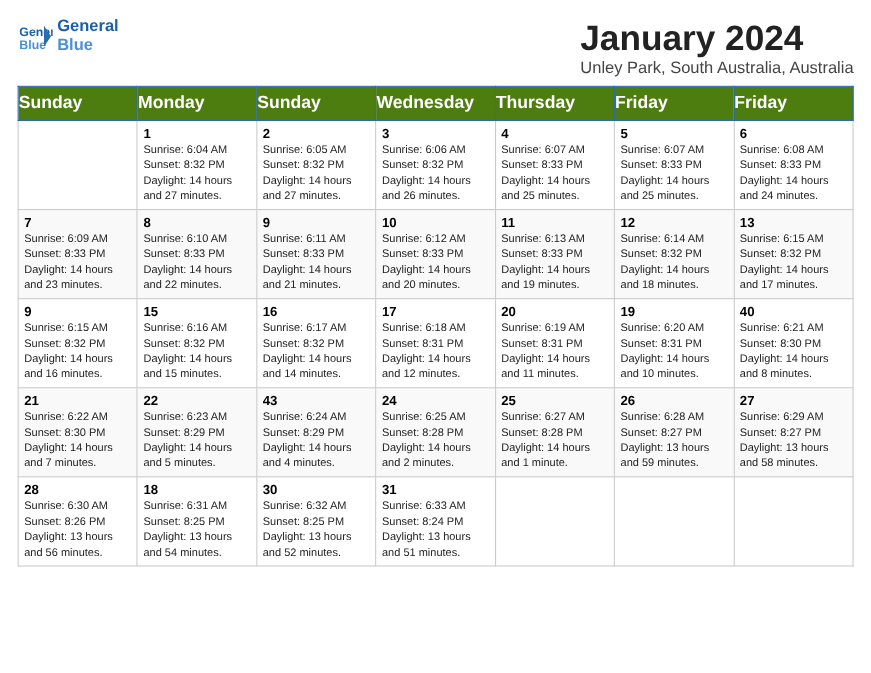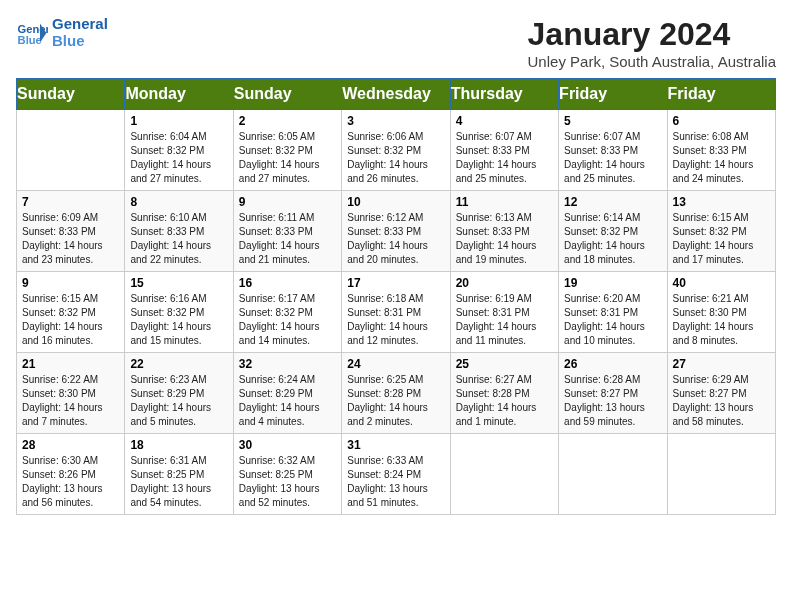--- a/index.html
+++ b/index.html
@@ -198,21 +198,21 @@
       <tr>
         <td>
           <span class="day-num">21</span>
           <div class="cell-text">Sunrise: 6:22 AM<br>Sunset: 8:30 PM<br>Daylight: 14 hours<br>and 7 minutes.</div>
         </td>
         <td>
           <span class="day-num">22</span>
           <div class="cell-text">Sunrise: 6:23 AM<br>Sunset: 8:29 PM<br>Daylight: 14 hours<br>and 5 minutes.</div>
         </td>
         <td>
-          <span class="day-num">32</span>
+          <span class="day-num">43</span>
           <div class="cell-text">Sunrise: 6:24 AM<br>Sunset: 8:29 PM<br>Daylight: 14 hours<br>and 4 minutes.</div>
         </td>
         <td>
           <span class="day-num">24</span>
           <div class="cell-text">Sunrise: 6:25 AM<br>Sunset: 8:28 PM<br>Daylight: 14 hours<br>and 2 minutes.</div>
         </td>
         <td>
           <span class="day-num">25</span>
           <div class="cell-text">Sunrise: 6:27 AM<br>Sunset: 8:28 PM<br>Daylight: 14 hours<br>and 1 minute.</div>
         </td>

